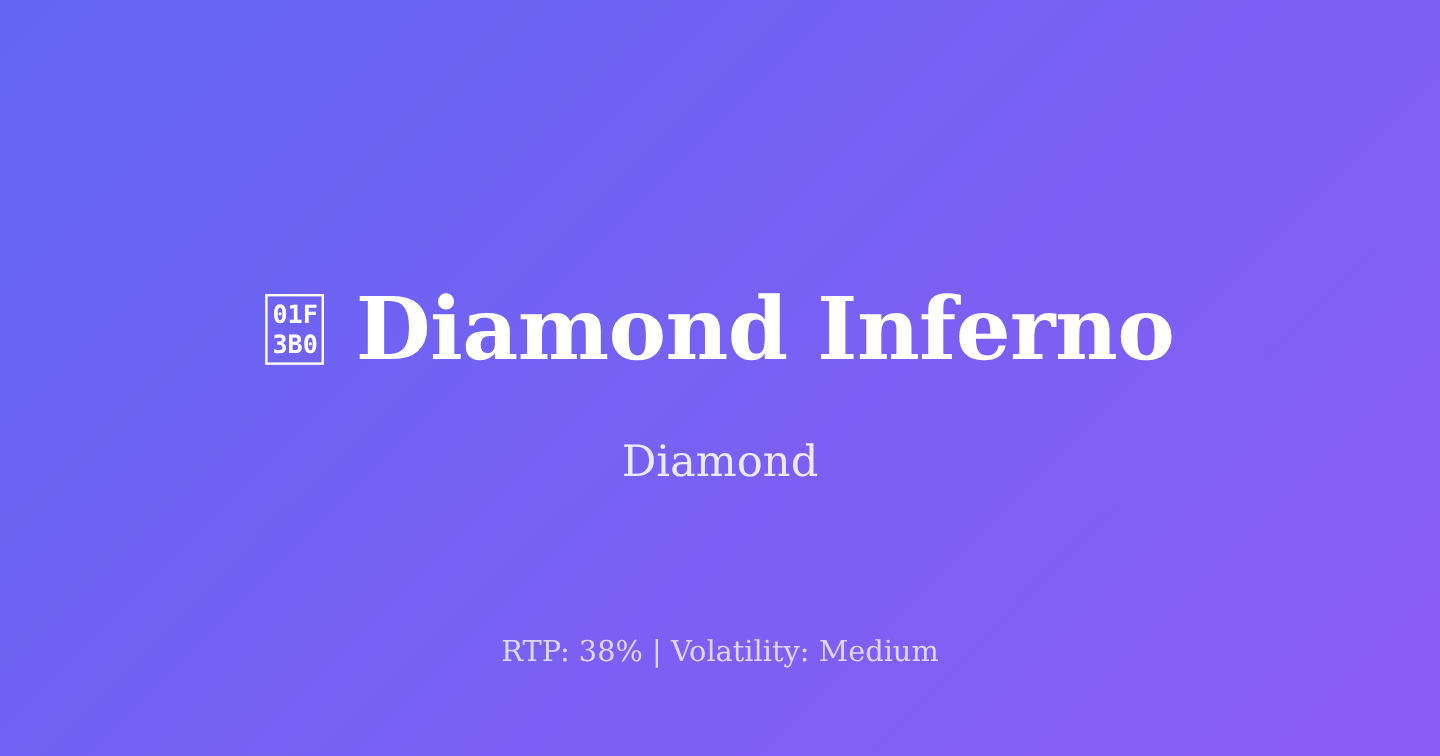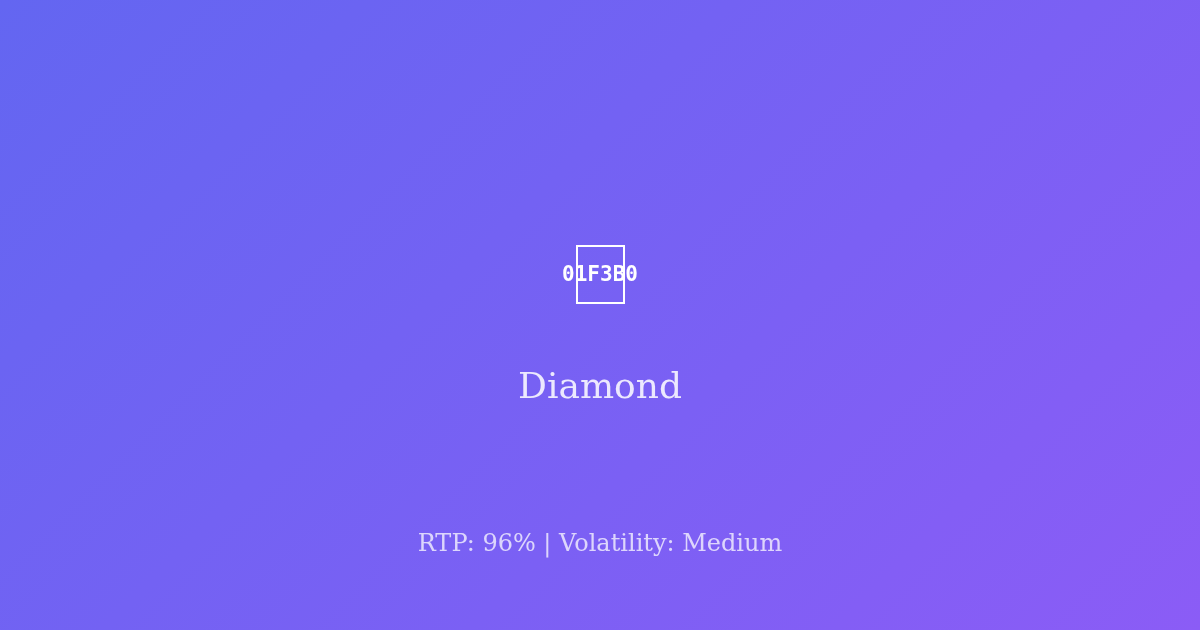--- a/index.html
+++ b/index.html
@@ -37,20 +37,21 @@
     display: flex;
     align-items: center;
     justify-content: center;
     gap: 26px;
     white-space: nowrap;
   }
 
   
   .tofu {
     display: inline-flex;
+    flex-direction: column;
     align-items: center;
     justify-content: center;
     box-sizing: border-box;
     width: 49px;
     height: 59px;
     border: 2px solid #ffffff;
     color: #ffffff;
     font-family: "DejaVu Sans Mono", "Liberation Mono", monospace;
     font-weight: 700;
     font-size: 21px;
@@ -107,20 +108,21 @@
 
 <div id="og-card">
 
   <div class="title-row">
 
     <span class="tofu">
       <span>01F</span>
       <span>3B0</span>
     </span>
 
+    <h1 class="game-title">Diamond Inferno</h1>
 
   </div>
 
   <div class="provider">Diamond</div>
 
-  <div class="stats">RTP: 96% | Volatility: Medium</div>
+  <div class="stats">RTP: 38% | Volatility: Medium</div>
 
 </div>
 
 </body></html>

